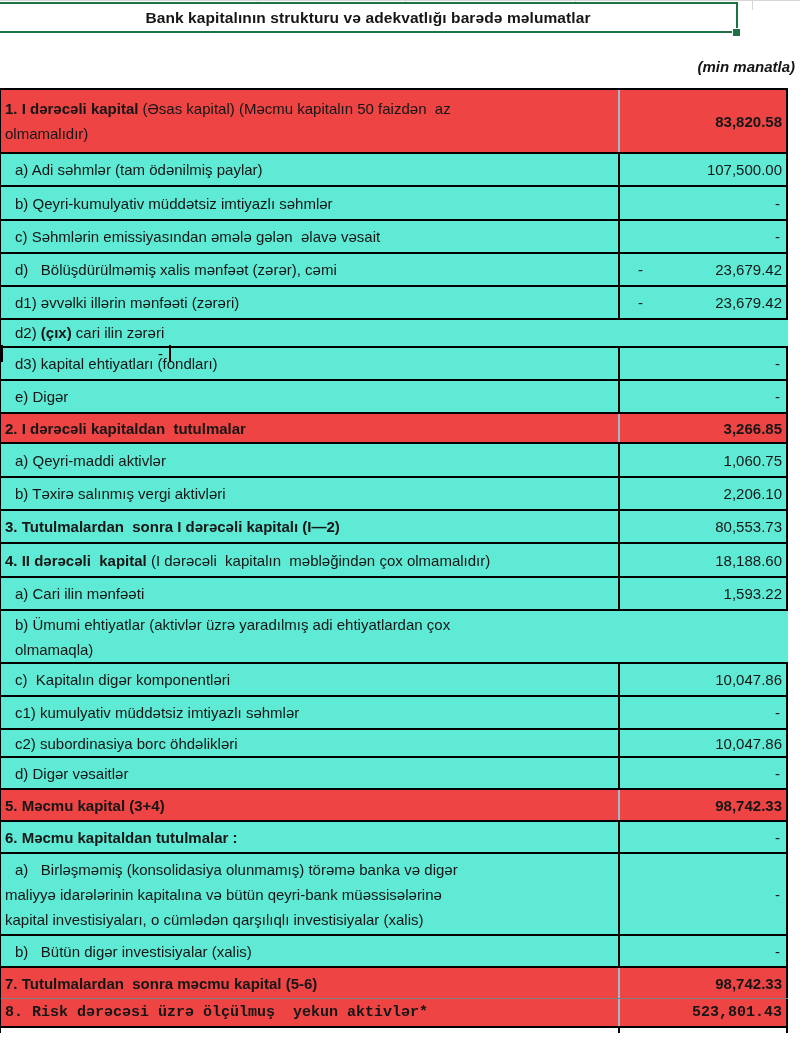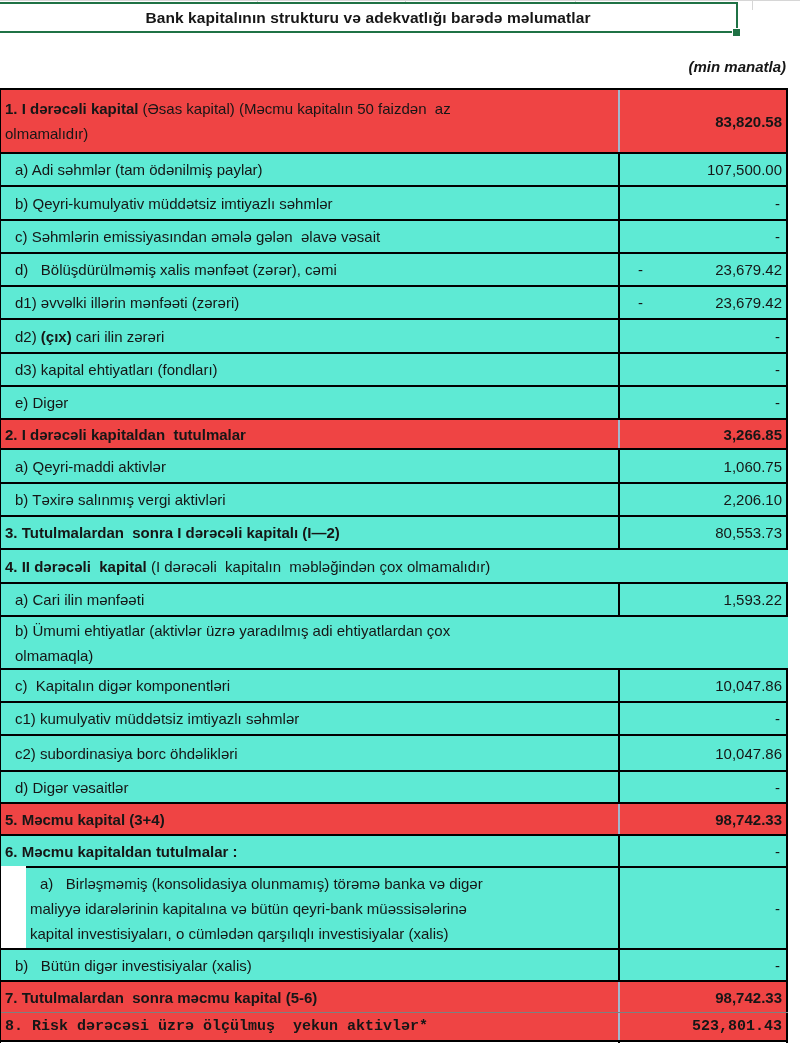--- a/index.html
+++ b/index.html
@@ -15,21 +15,21 @@
     position:absolute;left:-2px;top:2px;width:740px;height:31px;
     border:2px solid #1f7245;background:#fff;box-sizing:border-box;
     display:flex;align-items:center;justify-content:center;
     font-weight:bold;font-size:15.5px;letter-spacing:.1px;
   }
   .fill-handle{
     position:absolute;left:732px;top:28px;width:9px;height:9px;
     background:#1f7245;border:1px solid #fff;box-sizing:border-box;
   }
   .unit-note{
-    position:absolute;top:58px;right:14px;
+    position:absolute;top:58px;right:5px;
     font-style:italic;font-weight:600;font-size:15px;
   }
 
   
   .cap-table{
     position:absolute;left:0;top:88px;width:788px;
     border-left:1px solid #000;box-sizing:border-box;
   }
   .row{
     display:flex;box-sizing:border-box;background:#5eead4;
@@ -109,21 +109,21 @@
         <span>23,679.42</span>
       </div>
     </div>
     <div class="row" style="height: 33px;">
       <div class="cell-label ind2"><span class="inner"><span>d1) əvvəlki illərin mənfəəti (zərəri)</span></span></div>
       <div class="cell-value neg">
         <span>-</span>
         <span>23,679.42</span>
       </div>
     </div>
-    <div class="row" style="height: 34px;">
+    <div class="row" style="height: 28px; flex-direction: column;">
       <div class="cell-label ind2"><span class="inner"><span>d2) </span><span class="b">(çıx)</span><span> cari ilin zərəri</span></span></div>
       <div class="cell-value">
         <span class="dash">-</span>
       </div>
     </div>
     <div class="row" style="height: 33px;">
       <div class="cell-label ind2"><span class="inner"><span>d3) kapital ehtiyatları (fondları)</span></span></div>
       <div class="cell-value">
         <span class="dash">-</span>
       </div>
@@ -153,20 +153,23 @@
       </div>
     </div>
     <div class="row" style="height: 33px;">
       <div class="cell-label ind0"><span class="inner"><span class="b">3. Tutulmalardan  sonra I dərəcəli kapitalı (I—2)</span></span></div>
       <div class="cell-value">
         <span>80,553.73</span>
       </div>
     </div>
     <div class="row" style="height: 34px;">
       <div class="cell-label ind0"><span class="inner"><span class="b">4. II dərəcəli  kapital</span><span> (I dərəcəli  kapitalın  məbləğindən çox olmamalıdır)</span></span></div>
+      <div class="cell-value">
+        <span>18,188.60</span>
+      </div>
     </div>
     <div class="row" style="height: 33px;">
       <div class="cell-label ind1"><span class="inner"><span>a) Cari ilin mənfəəti</span></span></div>
       <div class="cell-value">
         <span>1,593.22</span>
       </div>
     </div>
     <div class="row" style="height: 53px; align-items: center;">
       <div class="cell-label ind1"><span class="inner"><span>b) Ümumi ehtiyatlar (aktivlər üzrə yaradılmış adi ehtiyatlardan çox
 olmamaqla)</span></span></div>
@@ -176,21 +179,21 @@
       <div class="cell-value">
         <span>10,047.86</span>
       </div>
     </div>
     <div class="row" style="height: 33px;">
       <div class="cell-label ind2"><span class="inner"><span>c1) kumulyativ müddətsiz imtiyazlı səhmlər</span></span></div>
       <div class="cell-value">
         <span class="dash">-</span>
       </div>
     </div>
-    <div class="row" style="height: 36px;">
+    <div class="row" style="height: 28px;">
       <div class="cell-label ind2"><span class="inner"><span>c2) subordinasiya borc öhdəlikləri</span></span></div>
       <div class="cell-value">
         <span>10,047.86</span>
       </div>
     </div>
     <div class="row" style="height: 32px;">
       <div class="cell-label ind1"><span class="inner"><span>d) Digər vəsaitlər</span></span></div>
       <div class="cell-value">
         <span class="dash">-</span>
       </div>
@@ -200,21 +203,21 @@
       <div class="cell-value b">
         <span>98,742.33</span>
       </div>
     </div>
     <div class="row" style="height: 32px;">
       <div class="cell-label ind0"><span class="inner"><span class="b">6. Məcmu kapitaldan tutulmalar :</span></span></div>
       <div class="cell-value">
         <span class="dash">-</span>
       </div>
     </div>
-    <div class="row" style="height: 82px; margin-left: 25px;">
+    <div class="row" style="height: 82px;">
       <div class="cell-label hang"><span class="inner"><span>a)   Birləşməmiş (konsolidasiya olunmamış) törəmə banka və digər
 maliyyə idarələrinin kapitalına və bütün qeyri-bank müəssisələrinə
 kapital investisiyaları, o cümlədən qarşılıqlı investisiyalar (xalis)</span></span></div>
       <div class="cell-value">
         <span class="dash">-</span>
       </div>
     </div>
     <div class="row" style="height: 32px;">
       <div class="cell-label ind1"><span class="inner"><span>b)   Bütün digər investisiyalar (xalis)</span></span></div>
       <div class="cell-value">

